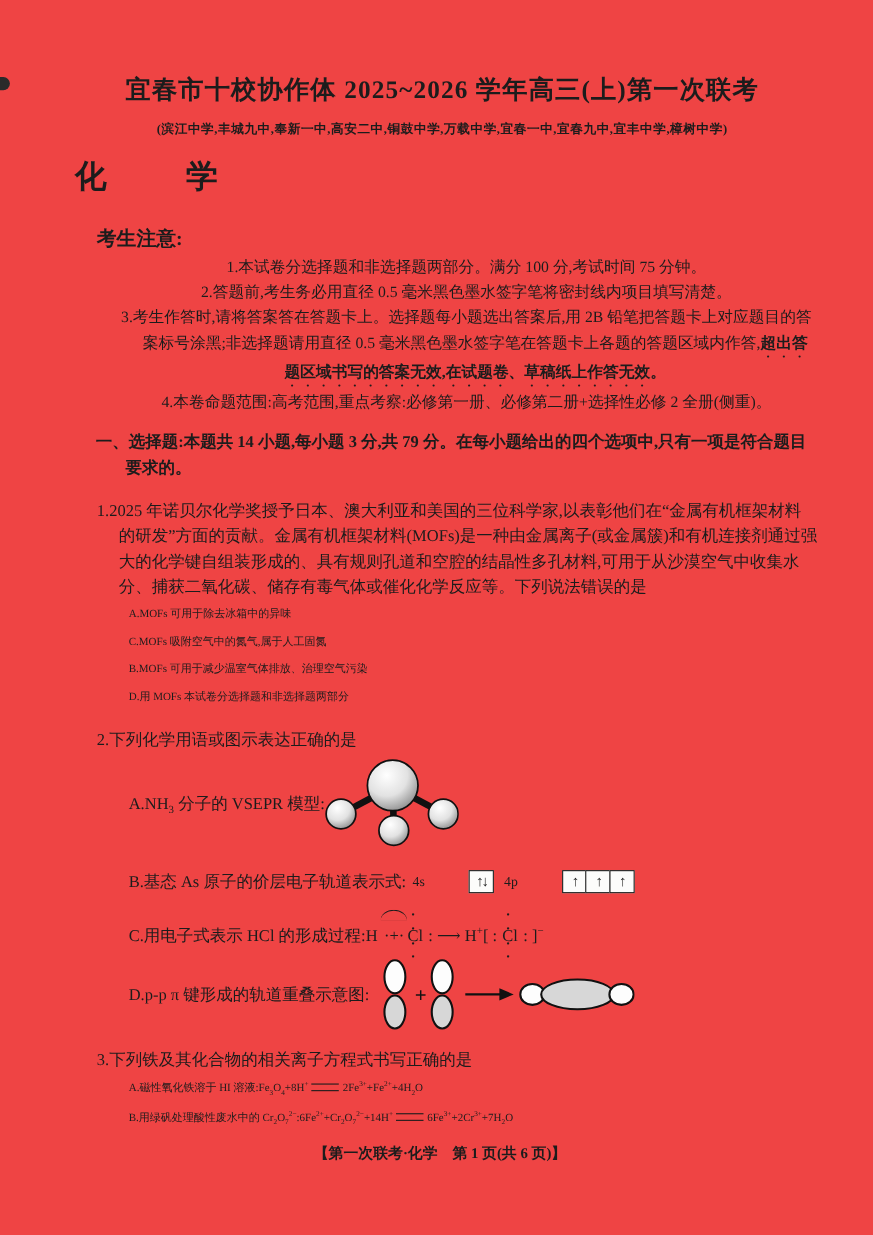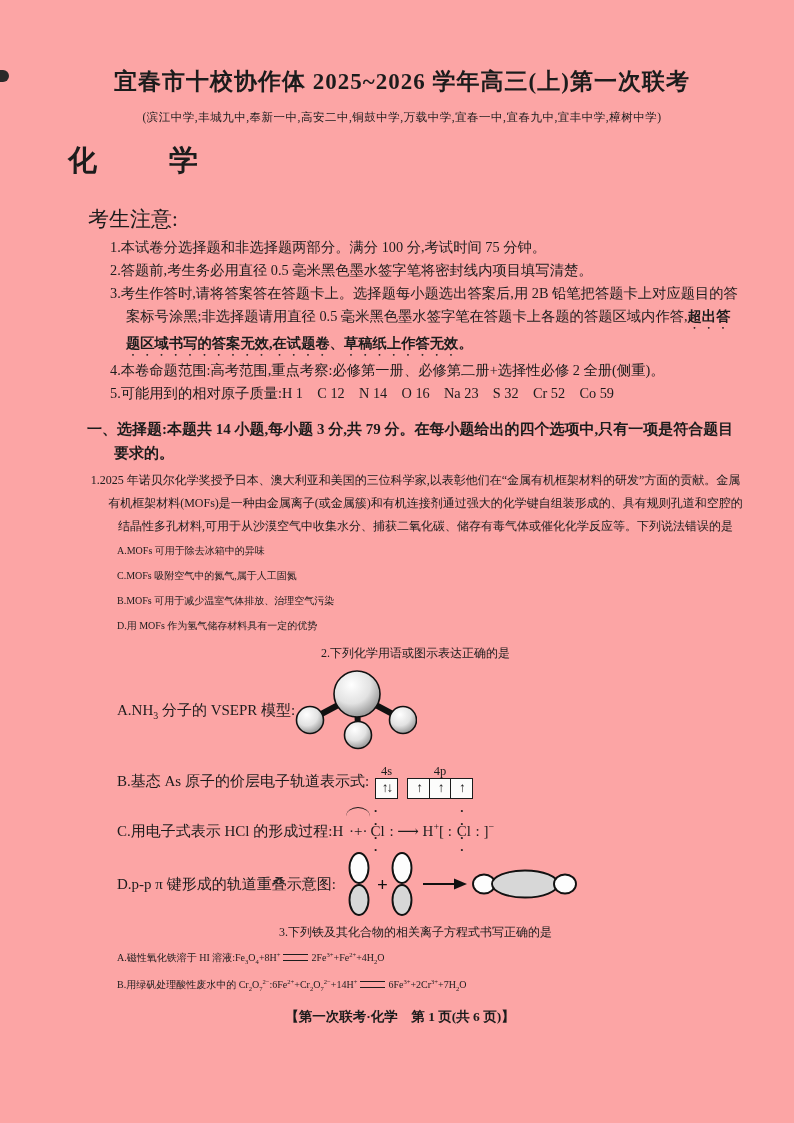--- a/index.html
+++ b/index.html
@@ -2,77 +2,77 @@
 <html><head>
 <meta charset="utf-8">
 <title>化学试卷</title>
 <style>
   * { box-sizing: border-box; margin: 0; padding: 0; }
   html,body { background:#9a9a9a; }
   .page {
     position: relative;
     width: 794px; height: 1123px;
     margin: 0 auto;
-    background: #fca5a5;
+    background: #ef4444;
     color: #1c1c1c;
     font-family: "Liberation Serif", "DejaVu Serif", serif;
     overflow: hidden;
     padding: 66px 58px 0 88px;
   }
   .scan-artifact {
     position: absolute; left: 0; top: 70px;
     width: 9px; height: 12px;
     background: #2a2a2a;
     border-radius: 0 6px 6px 0;
   }
   
   .title {
     text-align: center;
     font-size: 23px; font-weight: 700;
     letter-spacing: 1px;
     margin-left: -20px;
   }
   .schools {
     text-align: center;
-    font-size: 11.5px; font-weight: 400;
+    font-size: 11.5px; font-weight: 700;
     margin-top: 13px; margin-left: -20px;
     letter-spacing: 0.5px;
   }
   .subject {
     text-align: left;
     font-size: 29px; font-weight: 700;
     margin-top: 16px; margin-left: -20px;
   }
   .subject .gap { display: inline-block; width: 72px; }
   
   .notice { margin-top: 24px; }
-  .notice-head { font-size: 21px; font-weight: 400; }
+  .notice-head { font-size: 18px; font-weight: 700; }
   .notice-items { margin-left: 22px; margin-top: 3px; width: 628px; }
   .n-item {
     font-size: 14.3px; line-height: 23px;
-    padding-left: 16px; text-indent: -16px;
+    padding-left: 16px; text-indent: -16px; text-align: center;
   }
   .bold-dots {
     font-weight: 700;
     -webkit-text-emphasis: filled dot #1c1c1c;
     -webkit-text-emphasis-position: under right;
     text-emphasis: filled dot #1c1c1c;
     text-emphasis-position: under right;
   }
   
   .sec-head {
     margin-top: 13px;
     font-size: 15px; font-weight: 700; line-height: 23.5px;
     padding-left: 27px; text-indent: -27px;
     width: 660px; margin-left: -1px;
   }
   .q-text {
-    font-size: 12px; line-height: 23px;
+    font-size: 15px; line-height: 23px;
     padding-left: 20px; text-indent: -20px;
-    width: 655px; margin-top: 4px; text-align: center;
+    width: 655px; margin-top: 16px;
   }
   .option {
     font-size: 10px; line-height: 25px;
     margin-left: 29px; width: 620px;
   }
   .opt-row {
     display: flex; align-items: center;
     margin-left: 29px; font-size: 15px;
   }
   sub, sup { font-size: 0.66em; line-height: 0; }
@@ -93,21 +93,21 @@
   .vdots::before { top: -0.72em; }
   .vdots::after  { bottom: -0.72em; }
   .arc { position: relative; display: inline-block; padding: 0 2px; }
   .arc::before {
     content: ""; position: absolute; left: -1px; right: -1px; top: -7px;
     height: 9px; border-top: 1.4px solid #1c1c1c;
     border-radius: 50% 50% 0 0 / 100% 100% 0 0;
   }
   
   .orb-widget { display: inline-flex; align-items: flex-end; margin-left: 6px; gap: 9px; }
-  .orb-group { display: flex; flex-direction: column; align-items: center; }
+  .orb-group { display: flex; flex-direction: row; align-items: center; gap: 40px; }
   .orb-label { font-size: 12.5px; line-height: 14px; }
   .orb-row { display: flex; }
   .obox {
     width: 23px; height: 21px;
     border: 1.6px solid #1c1c1c;
     display: flex; align-items: center; justify-content: center;
     font-size: 13.5px; letter-spacing: -2px;
     background: #fcfcfb;
   }
   .orb-row .obox + .obox { margin-left: -1.6px; }
@@ -134,31 +134,30 @@
     <span>化</span><span class="gap"></span><span>学</span>
   </div>
 
   <div class="notice">
     <div class="notice-head">考生注意:</div>
     <div class="notice-items">
       <div class="n-item">1.本试卷分选择题和非选择题两部分。满分 100 分,考试时间 75 分钟。</div>
       <div class="n-item">2.答题前,考生务必用直径 0.5 毫米黑色墨水签字笔将密封线内项目填写清楚。</div>
       <div class="n-item"><span>3.考生作答时,请将答案答在答题卡上。选择题每小题选出答案后,用 2B 铅笔把答题卡上对应题目的答案标号涂黑;非选择题请用直径 0.5 毫米黑色墨水签字笔在答题卡上各题的答题区域内作答,</span><span class="bold-dots">超出答题区域书写的答案无效,在试题卷、草稿纸上作答无效。</span></div>
       <div class="n-item">4.本卷命题范围:高考范围,重点考察:必修第一册、必修第二册+选择性必修 2 全册(侧重)。</div>
-      <div class="n-item">5.可能用到的相对原子质量:H 1　C 12　N 14　O 16　Na 23　S 32　Cr 52　Co 59</div>
     </div>
   </div>
 
   <div class="sec-head">一、选择题:本题共 14 小题,每小题 3 分,共 79 分。在每小题给出的四个选项中,只有一项是符合题目要求的。</div>
 
   <div class="q-text">1.2025 年诺贝尔化学奖授予日本、澳大利亚和美国的三位科学家,以表彰他们在“金属有机框架材料的研发”方面的贡献。金属有机框架材料(MOFs)是一种由金属离子(或金属簇)和有机连接剂通过强大的化学键自组装形成的、具有规则孔道和空腔的结晶性多孔材料,可用于从沙漠空气中收集水分、捕获二氧化碳、储存有毒气体或催化化学反应等。下列说法错误的是</div>
   <div class="option">A.MOFs 可用于除去冰箱中的异味</div>
   <div class="option">C.MOFs 吸附空气中的氮气,属于人工固氮</div>
   <div class="option">B.MOFs 可用于减少温室气体排放、治理空气污染</div>
-  <div class="option">D.用 MOFs 作为氢气储存材料具有一定的优势</div>
+  <div class="option">D.用 MOFs 本试卷分选择题和非选择题两部分</div>
 
   <div class="q-text">2.下列化学用语或图示表达正确的是</div>
 
   <div class="opt-row row-a">
     <span>A.NH<sub>3</sub> 分子的 VSEPR 模型:</span>
     <svg width="122" height="86" viewBox="0 0 122 86">
       <defs>
         <radialGradient id="sph" cx="38%" cy="30%" r="75%">
           <stop offset="0%" stop-color="#ffffff"></stop>
           <stop offset="55%" stop-color="#e2e2e2"></stop>

